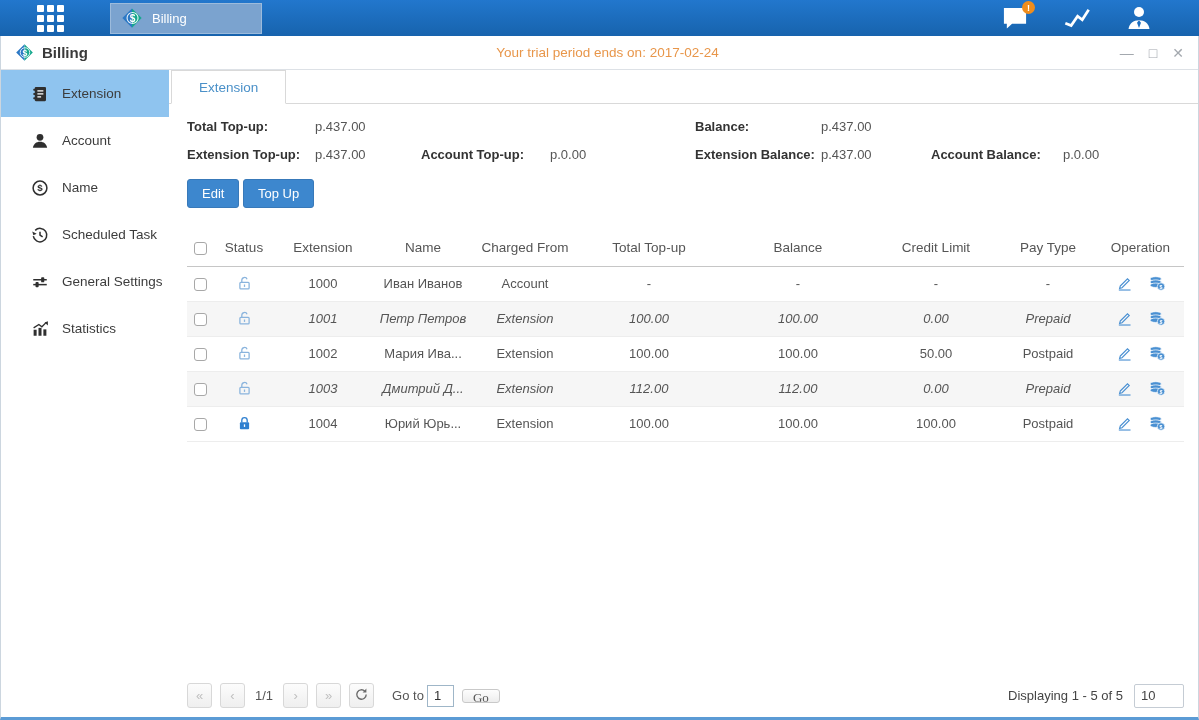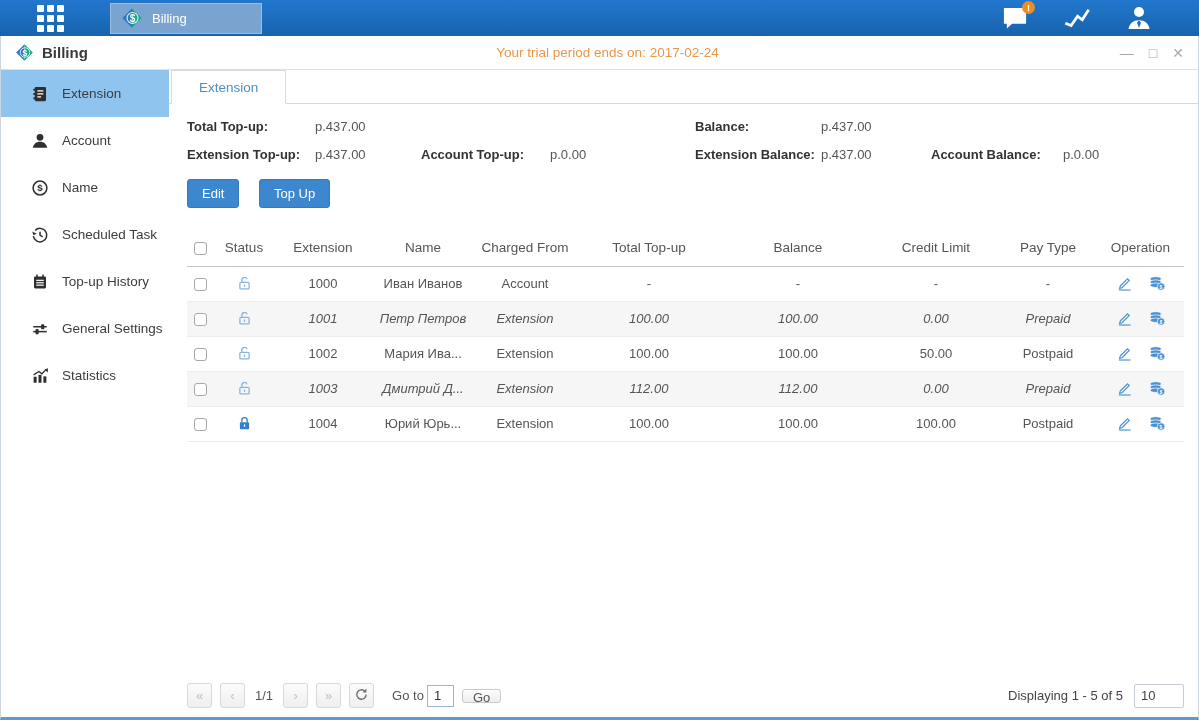--- a/index.html
+++ b/index.html
@@ -72,21 +72,21 @@
   }
   .sum-label { font-weight:bold; color:#333; }
   .sum-value { color:#555; }
   .g1{grid-column:1} .g2{grid-column:2} .g3{grid-column:3} .g4{grid-column:4}
   .g5{grid-column:5} .g6{grid-column:6} .g7{grid-column:7} .g8{grid-column:8}
   .r1{grid-row:1} .r2{grid-row:2}
 
   .toolbar { margin:17px 14px 0 18px; }
   .btn {
     background:#3d87ce; border:1px solid #3879b9; color:#fff; font-size:13px;
-    padding:6px 14px; border-radius:3px; margin-right:16px; cursor:pointer;
+    padding:6px 14px; border-radius:3px; margin-right:0; cursor:pointer;
     font-family:"Liberation Sans", sans-serif;
   }
 
   table.ext { margin:22px 14px 0 18px; border-collapse:collapse; table-layout:fixed; width:calc(100% - 32px); }
   table.ext th, table.ext td { text-align:center; font-weight:normal; overflow:hidden; white-space:nowrap; }
   table.ext thead tr { height:36px; }
   table.ext thead th { color:#555; font-size:13.5px; border-bottom:1px solid #c6c6c6; }
   table.ext tbody tr { height:35px; }
   table.ext tbody td { color:#555; font-size:13px; border-bottom:1px solid #ededed; }
   table.ext tbody tr.alt { background:#f6f6f6;font-style:italic; }
@@ -106,21 +106,21 @@
   .pagination { margin:auto 14px 9px 18px; padding-top:8px; display:flex; align-items:center; }
   .pg-btn {
     width:25px; height:25px; border:1px solid #d8d8d8; background:linear-gradient(#fcfcfc,#efefef);
     border-radius:3px; margin-right:8px; color:#bfbfbf; font-size:13px; cursor:pointer;
     display:inline-flex; align-items:center; justify-content:center; padding:0;
   }
   .pg-btn svg { width:15px; height:15px; }
   .pg-indicator { color:#555; margin:0 10px 0 2px; }
   .goto-label { color:#555; margin:0 3px 0 10px; }
   .goto-input { width:27px; height:22px; border:1px solid #9fb6c8; font-size:13px; color:#333; padding:0 0 0 6px; margin-right:8px; font-family:"Liberation Sans",sans-serif; }
-  .go-btn { height:14px; padding:0 10px; border:1px solid #c9c9c9; background:linear-gradient(#fdfdfd,#ededed); border-radius:3px; color:#555; font-size:13px; cursor:pointer; font-family:Liberation Sans, sans-serif; }
+  .go-btn { height:14px; padding:0 10px; border:1px solid #c9c9c9; background:linear-gradient(#fdfdfd,#ededed); border-radius:3px; color:#555; font-size:13px; cursor:pointer; font-family:Liberation Serif, serif; }
   .pg-right { margin-left:auto; display:flex; align-items:center; gap:11px; color:#444; }
   .size-select { width:50px; height:24px; border:1px solid #c5ccd4; border-radius:2px; background:#fff; display:flex; align-items:center; justify-content:space-between; padding:0 6px; cursor:pointer; color:#444;gap:44px; }
   .caret { color:#8a98a6; font-size:10px; }
 </style>
 </head>
 <body>
 
 <div class="screen">
 
   <header class="taskbar">
@@ -240,34 +240,20 @@
               <svg viewBox="0 0 24 24" fill="none" stroke="currentColor" stroke-width="2">
                 <path d="M5.6 5.8a9 9 0 1 1-2.5 7.7"></path>
                 <path d="M12 7.5V12l3.5 2.5"></path>
                 <polygon points="1.6,7.2 3.2,12.4 7.6,10.4" fill="currentColor" stroke="none"></polygon>
               </svg>
             </span>
     <span class="s-label">Scheduled Task</span>
   </div>
           <div class="side-item">
     <span class="s-icon">
-              <svg viewBox="0 0 24 24">
-                <rect x="4" y="4.5" width="16" height="16" rx="1.5" fill="currentColor"></rect>
-                <path d="M8 2v4M16 2v4" stroke="currentColor" stroke-width="2"></path>
-                <g fill="#fff">
-                  <rect x="7" y="9" width="10" height="1.6"></rect>
-                  <rect x="7" y="12.2" width="10" height="1.6"></rect>
-                  <rect x="7" y="15.4" width="10" height="1.6"></rect>
-                </g>
-              </svg>
-            </span>
-    <span class="s-label">Top-up History</span>
-  </div>
-          <div class="side-item">
-    <span class="s-icon">
               <svg viewBox="0 0 24 24" fill="currentColor">
                 <rect x="3" y="8" width="18" height="2"></rect>
                 <rect x="13.5" y="5.6" width="4.2" height="6.8" rx="1.2"></rect>
                 <rect x="3" y="14.5" width="18" height="2"></rect>
                 <rect x="6" y="12.1" width="4.2" height="6.8" rx="1.2"></rect>
               </svg>
             </span>
     <span class="s-label">General Settings</span>
   </div>
           <div class="side-item">

